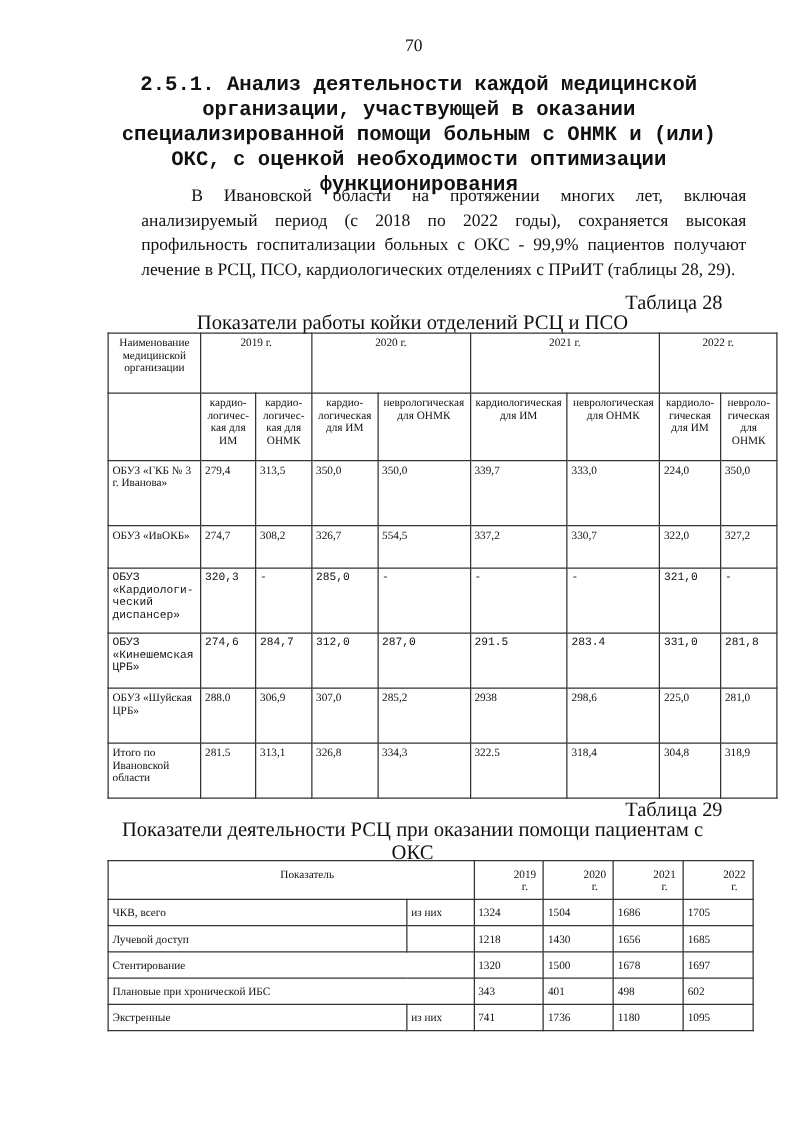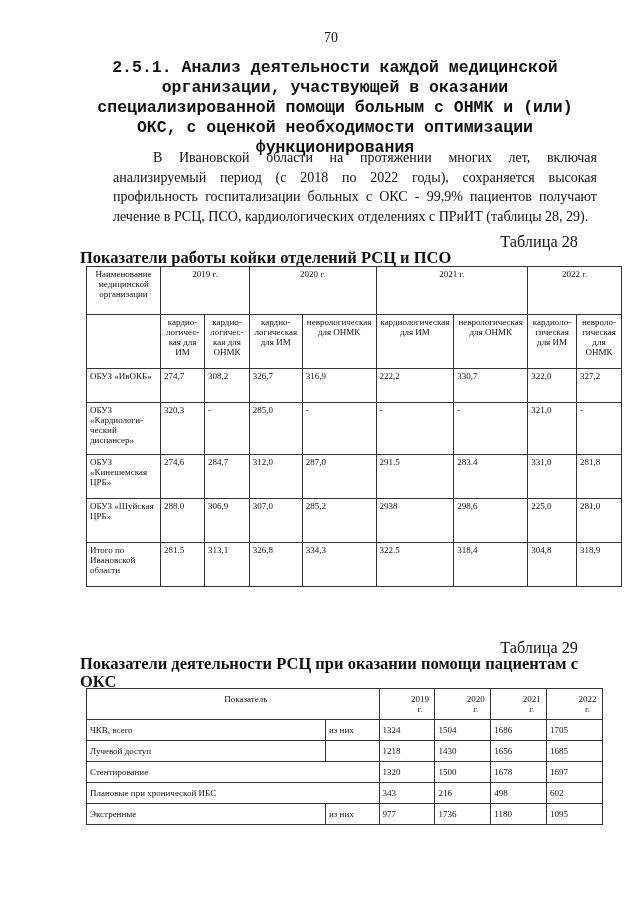--- a/index.html
+++ b/index.html
@@ -1,21 +1,21 @@
 <!DOCTYPE html>
 <html><head>
 <meta charset="utf-8">
 <style>
   html, body { margin: 0; padding: 0; background: #ffffff; }
   body { width: 640px; height: 905px; position: relative; overflow: hidden; font-family: "Liberation Serif", serif; color: #111; }
   .page-num { position: absolute; top: 30px; left: 0; width: 640px; text-align: center; font-size: 14px; padding-left: 11px; }
   .heading { position: absolute; top: 58px; left: 95px; width: 480px; text-align: center; font-weight: bold; font-size: 16.5px; line-height: 20px; font-family: Liberation Mono, monospace; }
   .para { position: absolute; top: 148px; left: 113px; width: 484px; font-size: 14px; line-height: 19.6px; text-align: justify; text-indent: 40px; }
   .tlabel { position: absolute; right: 62px; font-size: 16.3px; margin-left: 17px; }
-  .ttitle { position: absolute; left: 80px; width: 500px; font-weight: bold; font-size: 16.5px; line-height: 18px; }
+  .ttitle { position: absolute; left: 80px; width: 500px; text-align: center; font-weight: normal; font-size: 16.5px; line-height: 18px; }
   table { border-collapse: collapse; position: absolute; font-size: 9px; }
   td { border: 1px solid #333; vertical-align: top; padding: 2px 3px; }
   #t28 { top: 266px; left: 86px; width: 536px; }
   #t28 td.hdr { text-align: center; }
   #t28 td.org { width: 67px; }
   #t29 { top: 688px; left: 86px; width: 517px; }
   #t29 td { padding: 5px 3px 5px 3px; }
   #t29 td.ctr { text-align: center; padding-left: 29px; }
 </style>
 </head>
@@ -43,43 +43,54 @@
     <td class="hdr">кардио-логичес-кая для ОНМК</td>
     <td class="hdr">кардио-логическая для ИМ</td>
     <td class="hdr">неврологическая для ОНМК</td>
     <td class="hdr">кардиологическая для ИМ</td>
     <td class="hdr">неврологическая для ОНМК</td>
     <td class="hdr">кардиоло-гическая для ИМ</td>
     <td class="hdr">невроло-гическая для ОНМК</td>
   </tr>
   </tbody>
     <tbody id="t28-body">
+      <tr style="height: 52px;">
+        <td class="org">ОБУЗ «ГКБ № 3 г. Иванова»</td>
+        <td>279,4</td>
+        <td>313,5</td>
+        <td>350,0</td>
+        <td>350,0</td>
+        <td>339,7</td>
+        <td>333,0</td>
+        <td>224,0</td>
+        <td>350,0</td>
+      </tr>
       <tr style="height: 34px;">
         <td class="org">ОБУЗ «ИвОКБ»</td>
         <td>274,7</td>
         <td>308,2</td>
         <td>326,7</td>
-        <td>316,9</td>
-        <td>222,2</td>
+        <td>554,5</td>
+        <td>337,2</td>
         <td>330,7</td>
         <td>322,0</td>
         <td>327,2</td>
       </tr>
-      <tr style="height: 52px;">
+      <tr style="height: 52px; font-family: Liberation Mono, monospace;">
         <td class="org">ОБУЗ «Кардиологи-ческий диспансер»</td>
         <td>320,3</td>
         <td>-</td>
         <td>285,0</td>
         <td>-</td>
         <td>-</td>
         <td>-</td>
         <td>321,0</td>
         <td>-</td>
       </tr>
-      <tr style="height: 44px;">
+      <tr style="height: 44px; font-family: Liberation Mono, monospace;">
         <td class="org">ОБУЗ «Кинешемская ЦРБ»</td>
         <td>274,6</td>
         <td>284,7</td>
         <td>312,0</td>
         <td>287,0</td>
         <td>291.5</td>
         <td>283.4</td>
         <td>331,0</td>
         <td>281,8</td>
       </tr>
@@ -141,26 +152,26 @@
       <tr>
         <td colspan="2">Стентирование</td>
         <td>1320</td>
         <td>1500</td>
         <td>1678</td>
         <td>1697</td>
       </tr>
       <tr>
         <td colspan="2">Плановые при хронической ИБС</td>
         <td>343</td>
-        <td>216</td>
+        <td>401</td>
         <td>498</td>
         <td>602</td>
       </tr>
       <tr>
         <td style="width: 232px;">Экстренные</td>
         <td>из них</td>
-        <td>977</td>
+        <td>741</td>
         <td>1736</td>
         <td>1180</td>
         <td>1095</td>
       </tr>
     </tbody>
 </table>
 
 </body></html>

